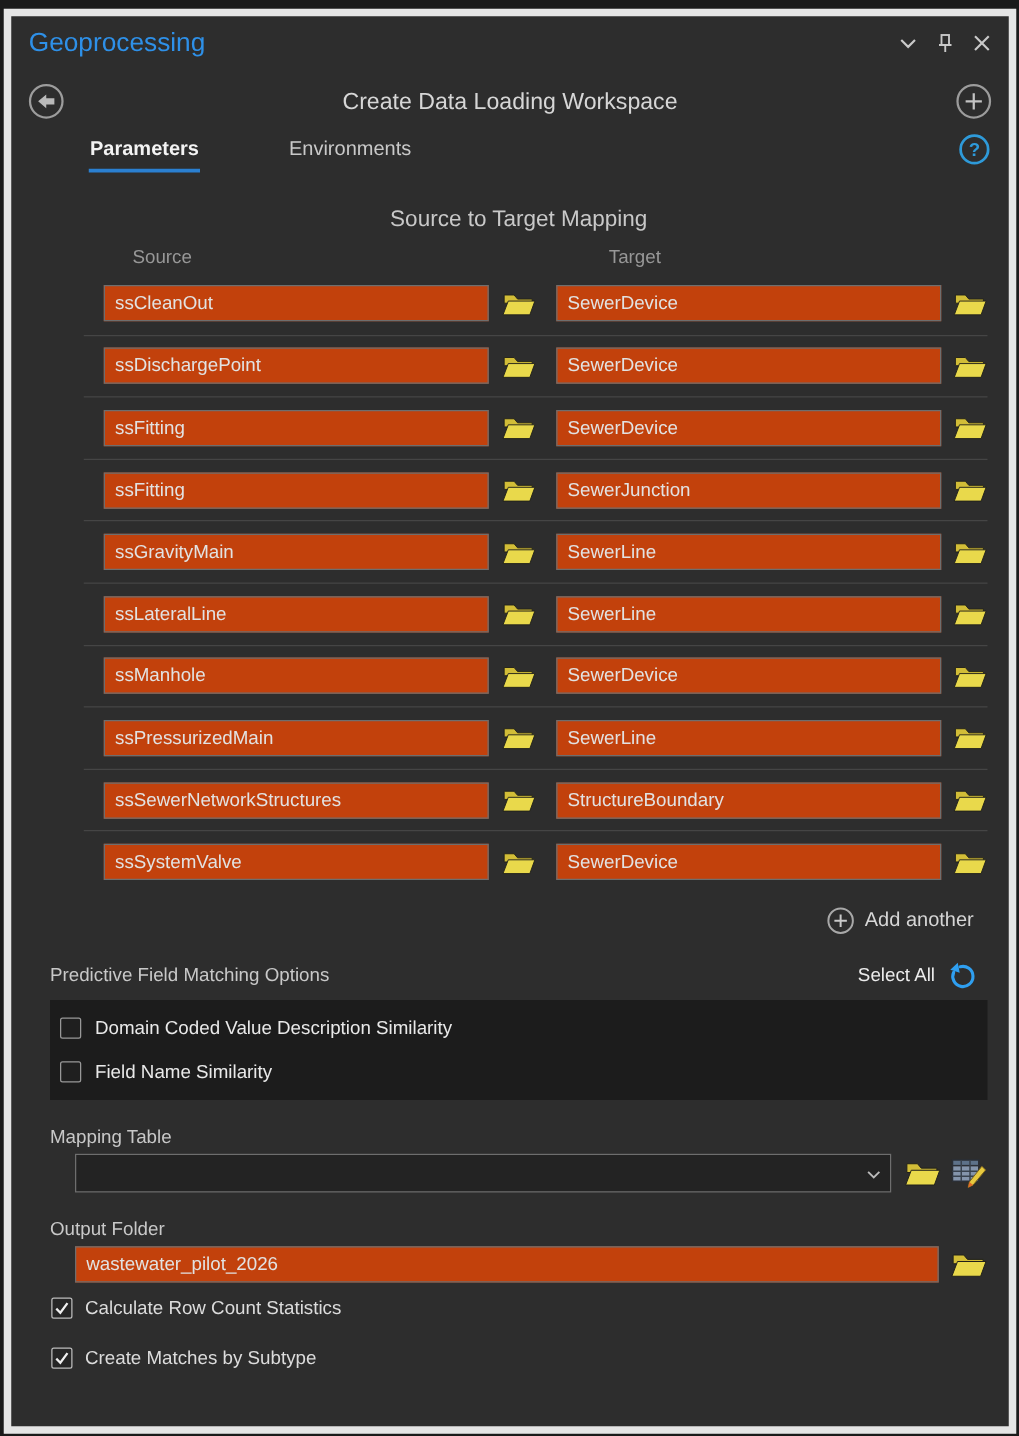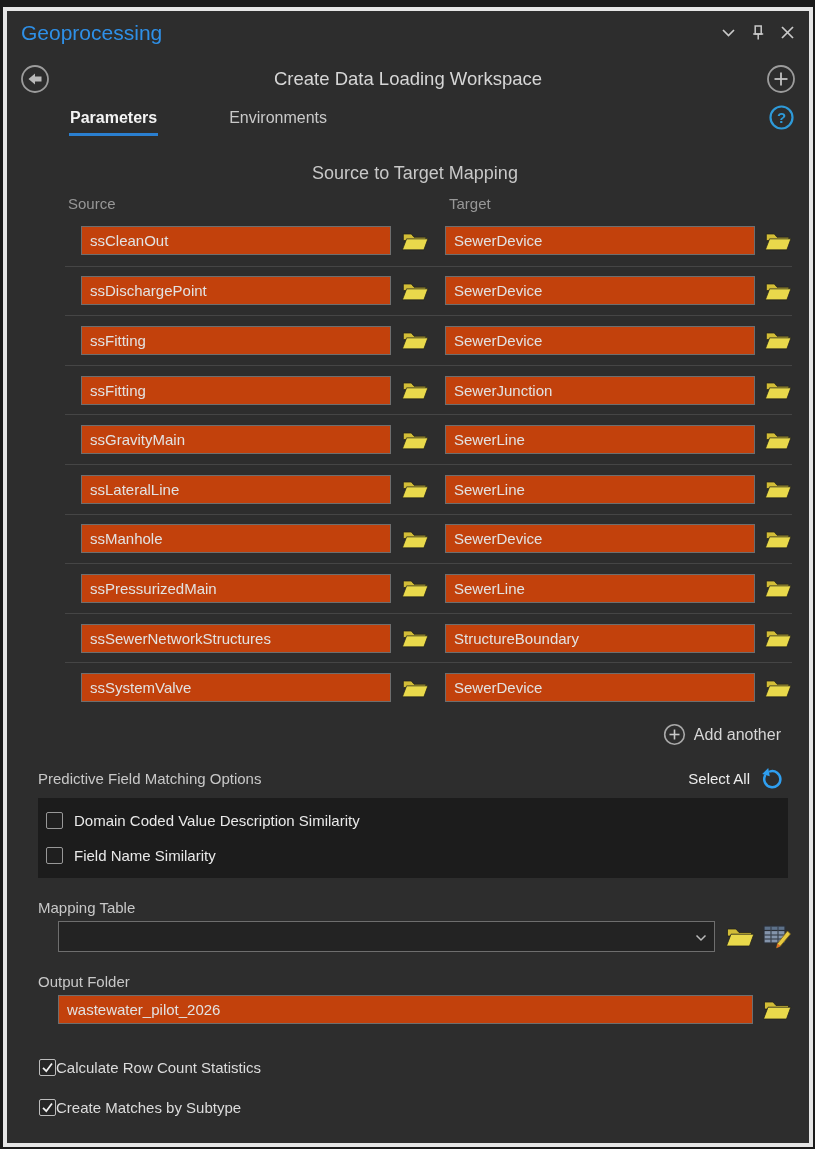--- a/index.html
+++ b/index.html
@@ -1,19 +1,19 @@
 <!DOCTYPE html>
 <html><head>
 <meta charset="utf-8">
 <style>
   html,body{margin:0;padding:0;width:815px;height:1149px;background:#1a1a1a;
     font-family:"Liberation Sans","DejaVu Sans",sans-serif;overflow:hidden;}
   *{box-sizing:border-box;}
   .panel{position:absolute;left:3px;top:7px;right:2px;bottom:2px;
-    border:4px solid #e5e5e5;background:#2d2d2d;overflow:hidden;}
+    border:6px solid #e5e5e5;background:#2d2d2d;overflow:hidden;}
 
   
   .titlebar{position:relative;height:46px;padding:10px 14px 0 14px;}
   .pane-title{color:#2e90e8;font-size:21px;line-height:24px;}
   .titlebar-icons{position:absolute;right:14px;top:13px;display:flex;gap:14px;align-items:center;}
   .tbtn{background:none;border:none;padding:0;margin:0;cursor:pointer;display:flex;align-items:center;}
 
   
   .toolheader{position:relative;height:44px;display:flex;align-items:center;}
   .circle-btn{background:none;border:none;padding:0;cursor:pointer;display:flex;align-items:center;}
@@ -24,21 +24,21 @@
   
   .tabbar{position:relative;height:40px;display:flex;align-items:flex-start;padding:6px 0 0 18px;gap:26px;}
   .tab{background:none;border:none;padding:2px 1px 6px 1px;cursor:pointer;font-size:16px;color:#c9c9c9;margin-left:44px;}
   .tab.active{color:#f3f3f3;font-weight:bold;border-bottom:3px solid #2a7fd0;}
   .help-btn{position:absolute;right:14px;top:3px;}
 
   
   .content{padding:0 17px 0 31px;}
   .section-label{margin-top:22px;color:#c8c8c8;font-size:18px;text-align:center;}
   .col-headers{display:flex;margin-top:11px;padding-left:30px;color:#979797;font-size:15px;}
-  .col-headers .src-h{width:381px;}
+  .col-headers .src-h{width:381px;margin-left:36px;}
 
   .map-rows{margin-top:4px;margin-left:27px;}
   .map-row{display:flex;align-items:center;height:49.6px;padding-left:16px;}
   .map-row + .map-row{border-top:1px solid #454545;}
   .txt{background:#c2410c;border:1px solid #6e6e6e;color:#e2e2e2;font-size:15px;
     font-family:"Liberation Sans","DejaVu Sans",sans-serif;height:29px;padding:0 8px;outline:none;}
   .txt.src{width:314px;margin-right:10px;}
   .txt.tgt{width:314px;margin-left:16px;margin-right:9px;}
   .folder-btn{background:none;border:none;padding:0;cursor:pointer;display:flex;align-items:center;}
 
@@ -60,21 +60,21 @@
   .combo-row,.output-row{margin-top:5px;display:flex;align-items:center;padding-left:20px;}
   .combobox{position:relative;width:684px;height:31px;background:#232323;border:1px solid #6e6e6e;
     display:flex;align-items:center;padding:0 26px 0 8px;cursor:pointer;}
   .combo-value{color:#e2e2e2;font-size:15px;flex:1;}
   .combo-chevron{position:absolute;right:7px;top:12px;}
   .combo-row .folder-btn{margin-left:10px;}
   .table-btn{background:none;border:none;padding:0;margin-left:7px;cursor:pointer;display:flex;align-items:center;}
   .txt.output{width:724px;margin-right:9px;}
 
   .bottom-options{margin-top:12px;padding-left:1px;}
-  .opt-row{display:flex;align-items:flex-end;height:40px;}
+  .opt-row{display:flex;align-items:flex-start;height:40px;gap:10px;}
   .opt-row .cb-label{color:#dcdcdc;font-size:15px;}
 </style>
 </head>
 <body>
 
 <div class="panel">
 
   <div class="titlebar">
     <span class="pane-title">Geoprocessing</span>
     <div class="titlebar-icons">

